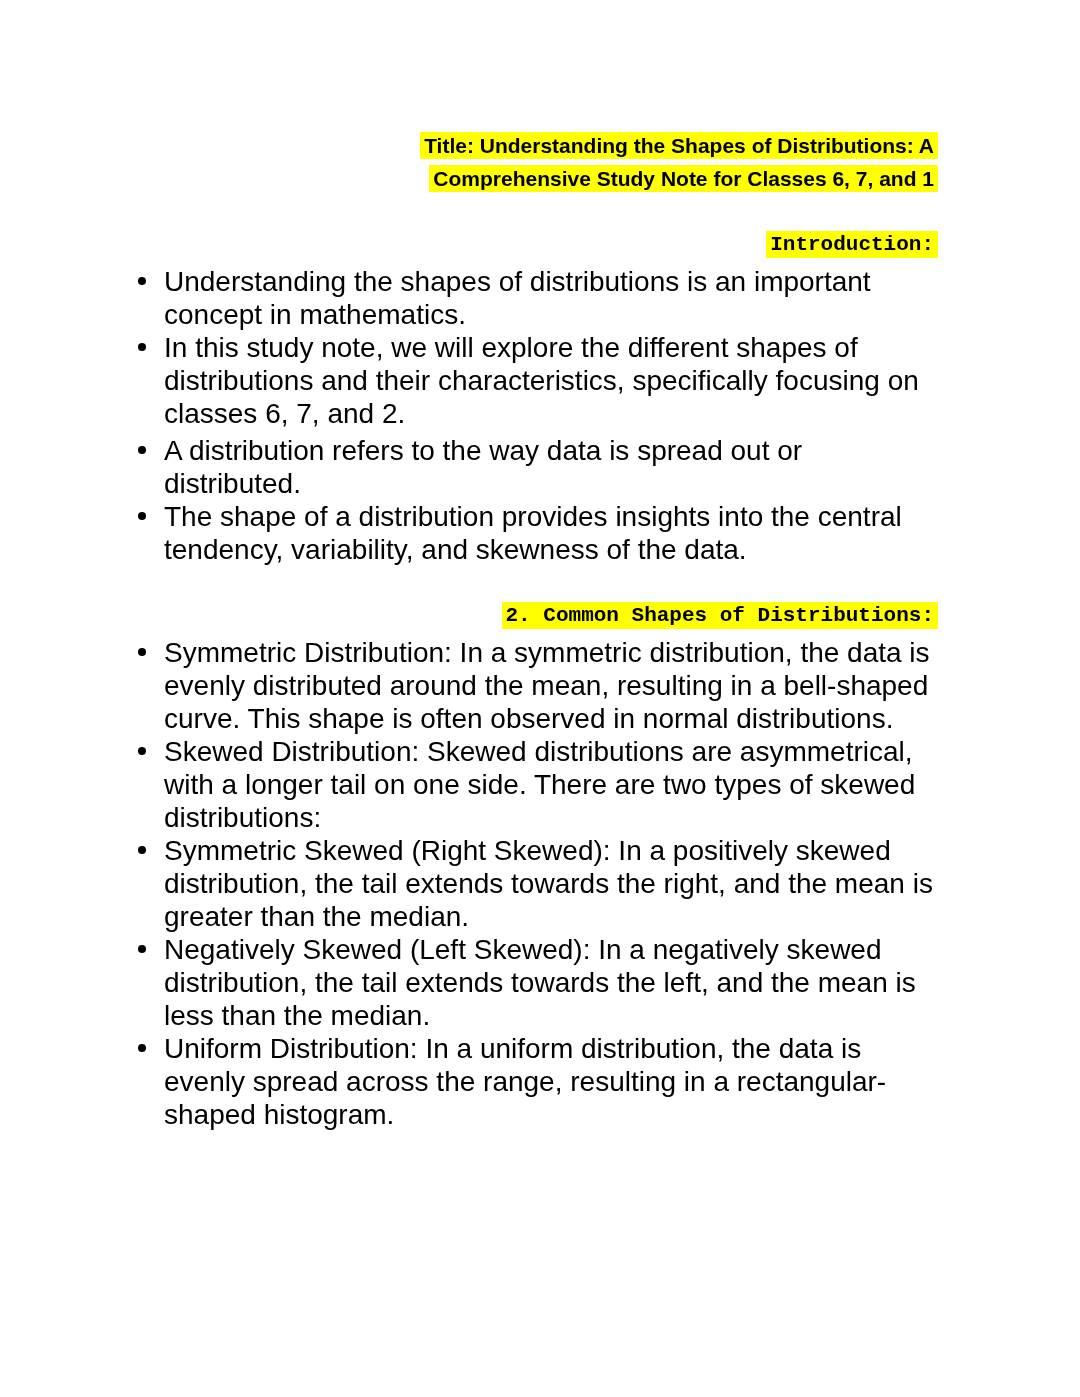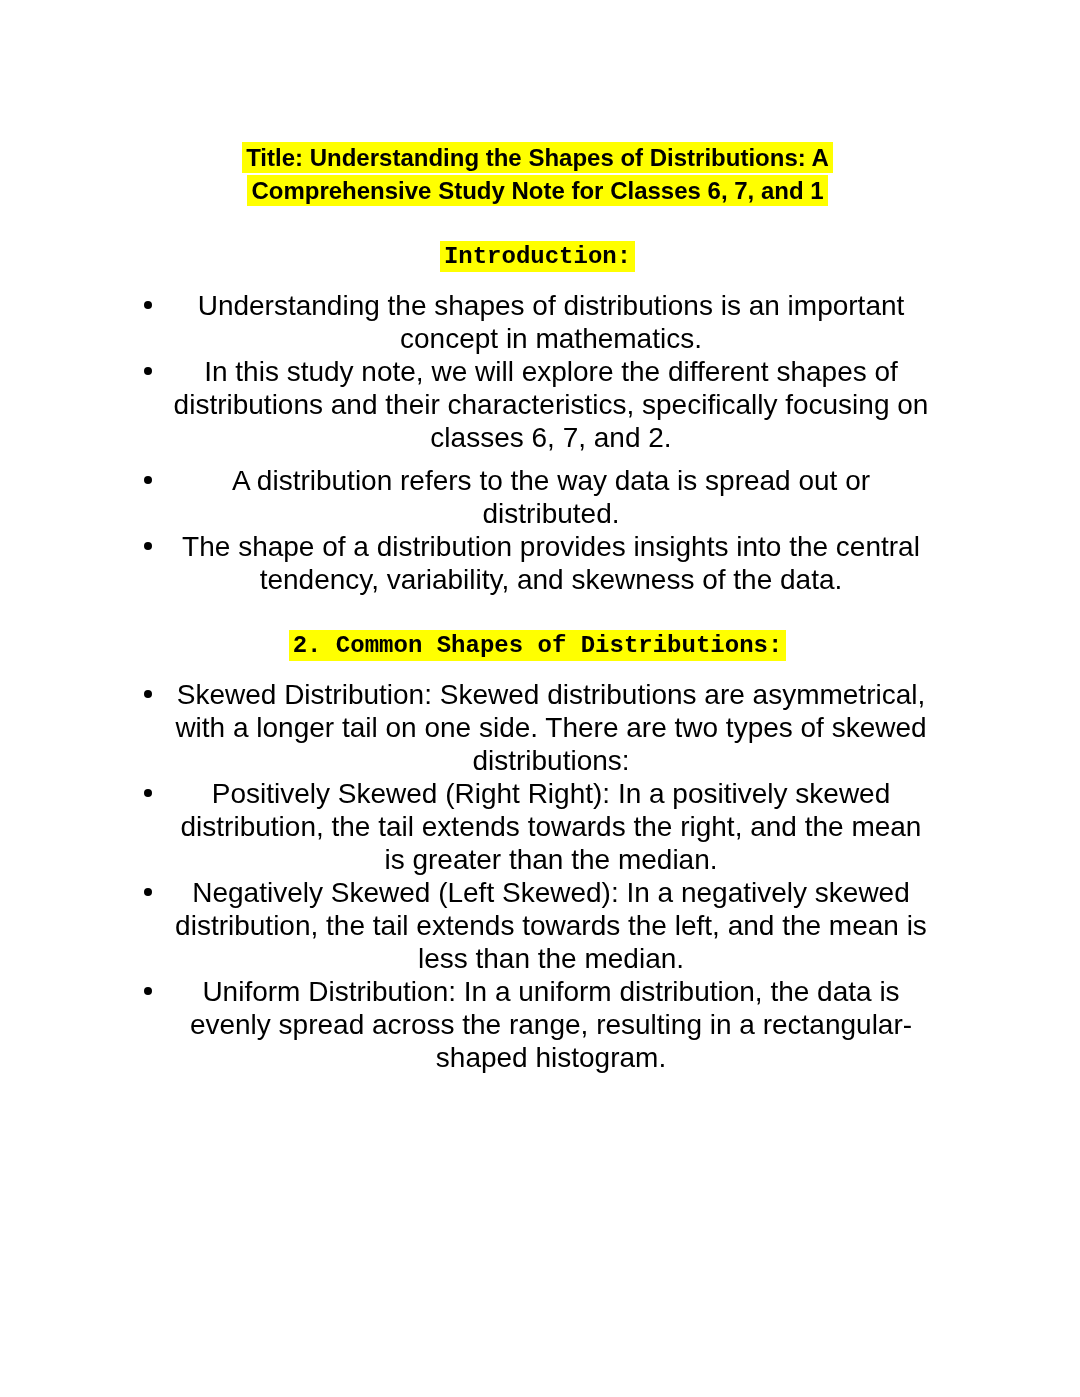--- a/index.html
+++ b/index.html
@@ -10,38 +10,37 @@
     background: #ffffff;
     color: #000000;
     font-family: "Liberation Sans", "DejaVu Sans", sans-serif;
     font-size: 28px;
     line-height: 33px;
     box-sizing: border-box;
     padding: 125px 138px 0 133px;
     overflow: hidden;
   }
   h1, h2 {
-    font-size: 24px;
+    font-size: 21px;
     line-height: 33px;
     font-weight: bold;
-    text-align: center;
-    margin: 16px;
+    text-align: right;
+    margin: 4px;
   }
   h2 { margin-top: 33px; font-family: Liberation Mono, monospace; }
   mark {
     background: #ffff00;
     color: #000000;
     padding: 2px 4px;
   }
   section { margin: 0; }
   ul.bullets {
     list-style: none;
-    margin: 10px;
+    margin: 4px;
     padding: 0;
-    text-align: center;
   }
   ul.bullets li {
     position: relative;
     padding-left: 27px;
   }
   .dot {
     position: absolute;
     left: 1px;
     top: 12px;
     width: 8px;
@@ -90,25 +89,29 @@
     </ul>
   </section>
 
   <section>
     <h2>
       <mark>2. Common Shapes of Distributions:</mark>
     </h2>
     <ul class="bullets">
       <li>
         <span class="dot"></span>
+        <b>Symmetric Distribution</b><span>: In a symmetric distribution, the data is evenly distributed around the mean, resulting in a bell-shaped curve. This shape is often observed in normal distributions.</span>
+      </li>
+      <li>
+        <span class="dot"></span>
         <b>Skewed Distribution</b><span>: Skewed distributions are asymmetrical, with a longer tail on one side. There are two types of skewed distributions:</span>
       </li>
       <li>
         <span class="dot"></span>
-        <b>Positively Skewed (Right Right):</b><span> In a positively skewed distribution, the tail extends towards the right, and the mean is greater than the median.</span>
+        <b>Symmetric Skewed (Right Skewed):</b><span> In a positively skewed distribution, the tail extends towards the right, and the mean is greater than the median.</span>
       </li>
       <li>
         <span class="dot"></span>
         <b>Negatively Skewed (Left Skewed</b><span>): In a negatively skewed distribution, the tail extends towards the left, and the mean is less than the median.</span>
       </li>
       <li>
         <span class="dot"></span>
         <b>Uniform Distribution</b><span>: In a uniform distribution, the data is evenly spread across the range, resulting in a rectangular-shaped histogram.</span>
       </li>
     </ul>

